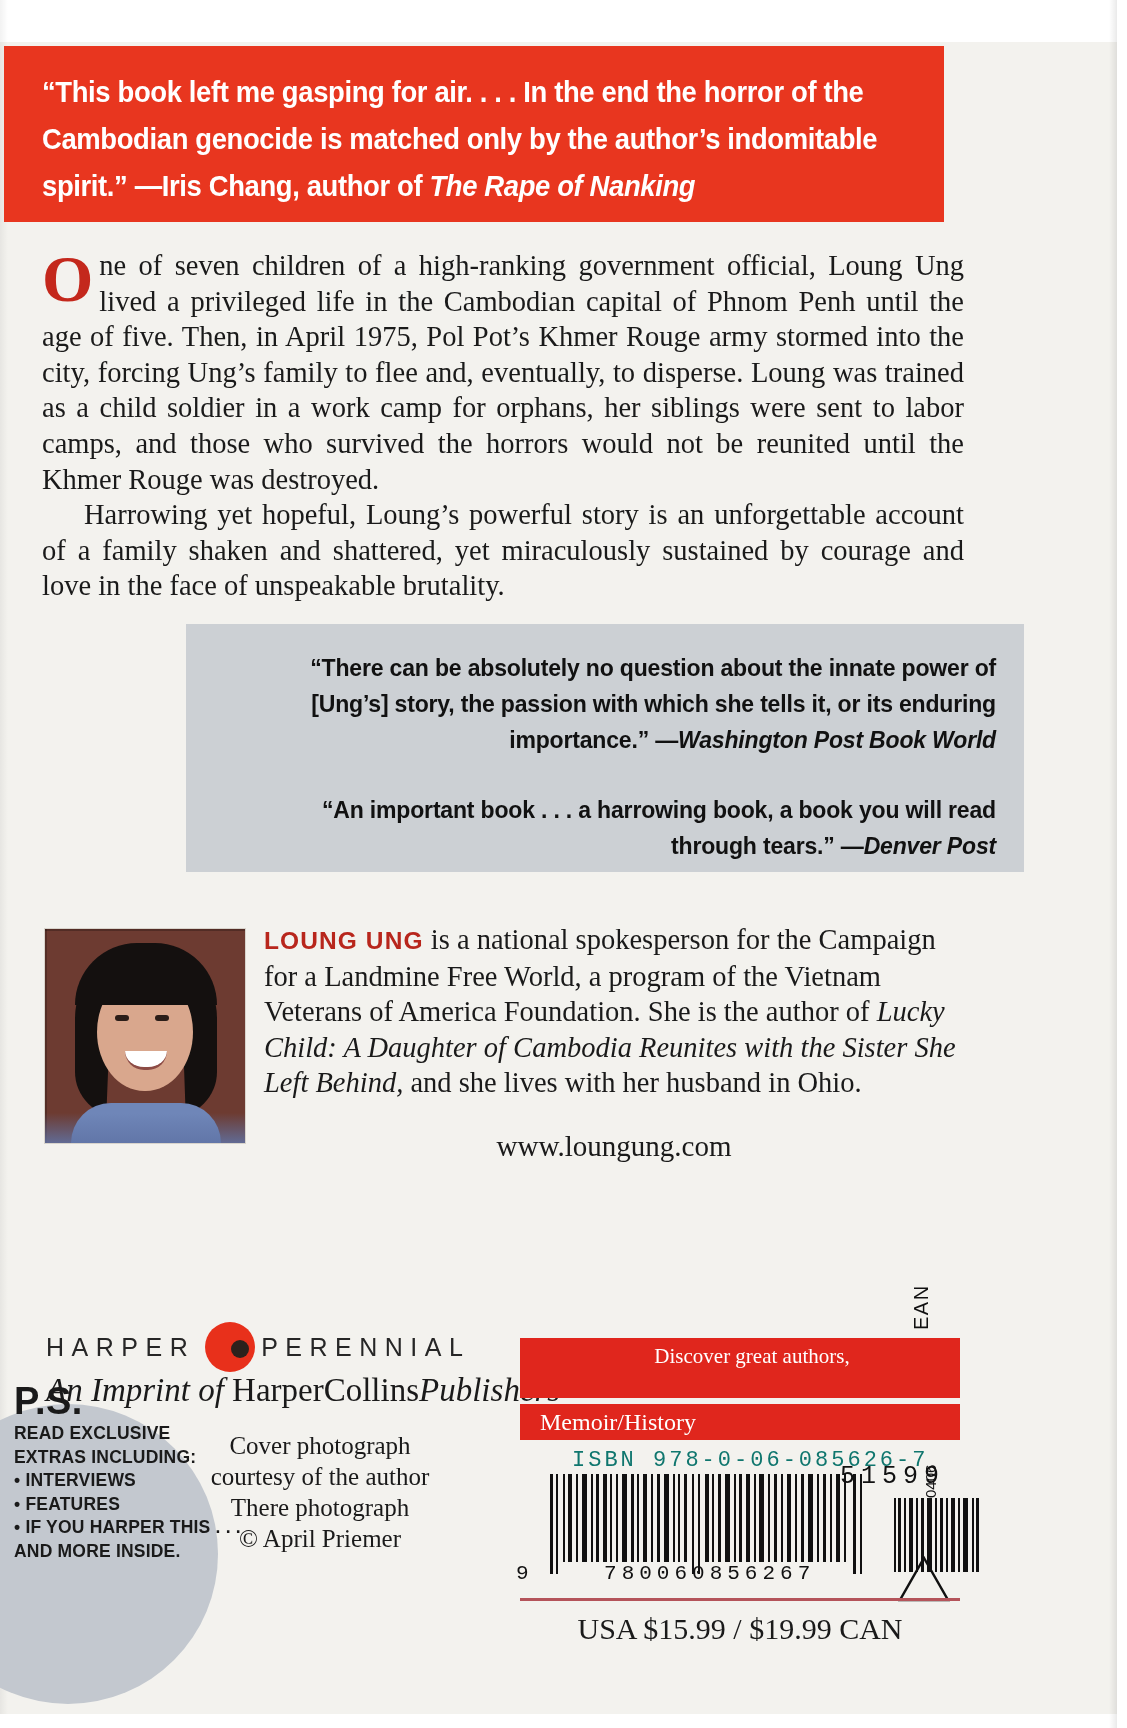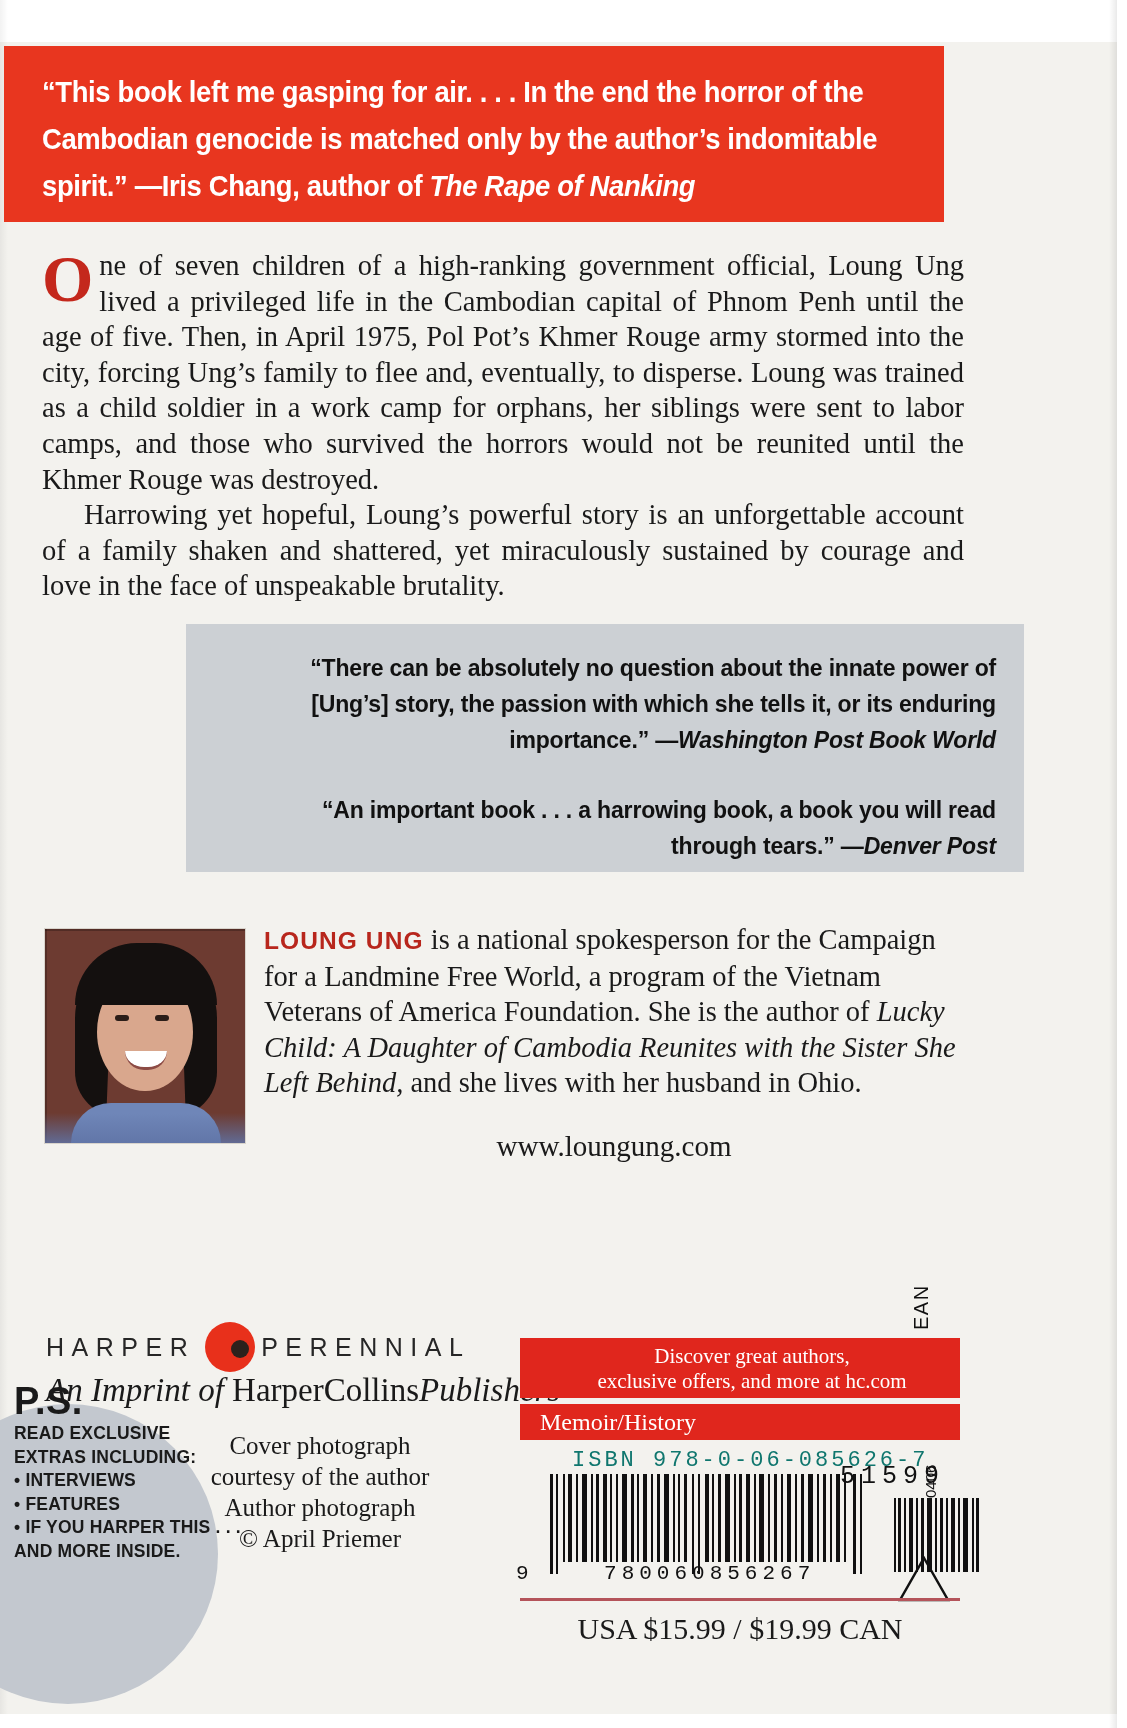--- a/index.html
+++ b/index.html
@@ -519,27 +519,26 @@
     <span class="ps-line">EXTRAS INCLUDING:</span>
     <span class="ps-line">• INTERVIEWS</span>
     <span class="ps-line">• FEATURES</span>
     <span class="ps-line">• IF YOU HARPER THIS . . .</span>
     <span class="ps-line">AND MORE INSIDE.</span>
   </div>
 
   <div id="credits">
     <span>Cover photograph</span>
     <span>courtesy of the author</span>
-    <span>Author photograph</span>
+    <span>There photograph</span>
     <span>© April Priemer</span>
   </div>
 
   <div id="promo-box">
     <div>Discover great authors,</div>
-    <div>exclusive offers, and more at hc.com</div>
   </div>
   <div id="category-box">Memoir/History</div>
 
   <div id="isbn-text"><span>ISBN</span>&nbsp;<span>978-0-06-085626-7</span></div>
 
   <svg id="barcode-main" viewBox="0 0 330 100" preserveAspectRatio="none">
     <rect x="0" y="0" width="330" height="100" fill="#f3f2ee"></rect>
     <g fill="#111111">
       <rect x="2" y="0" width="3" height="100"></rect>
         <rect x="8" y="0" width="2" height="100"></rect>

